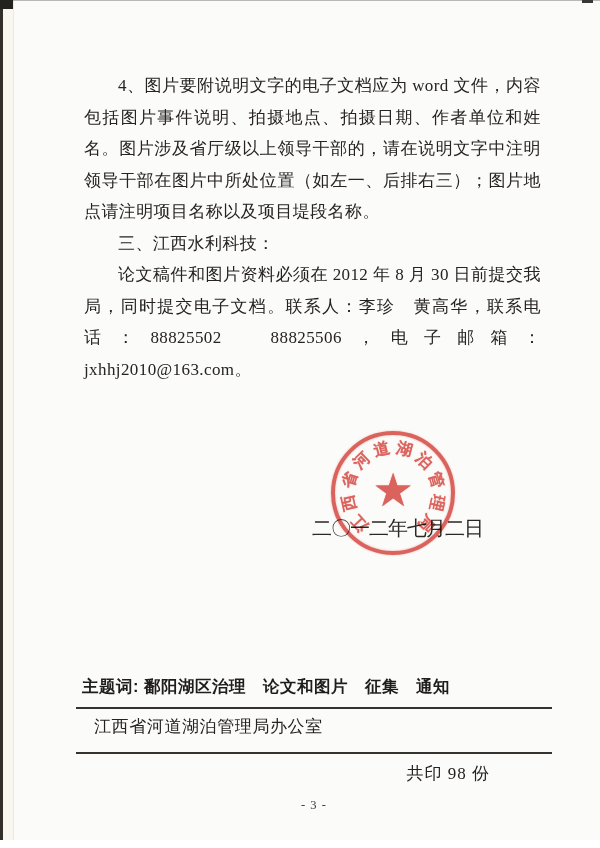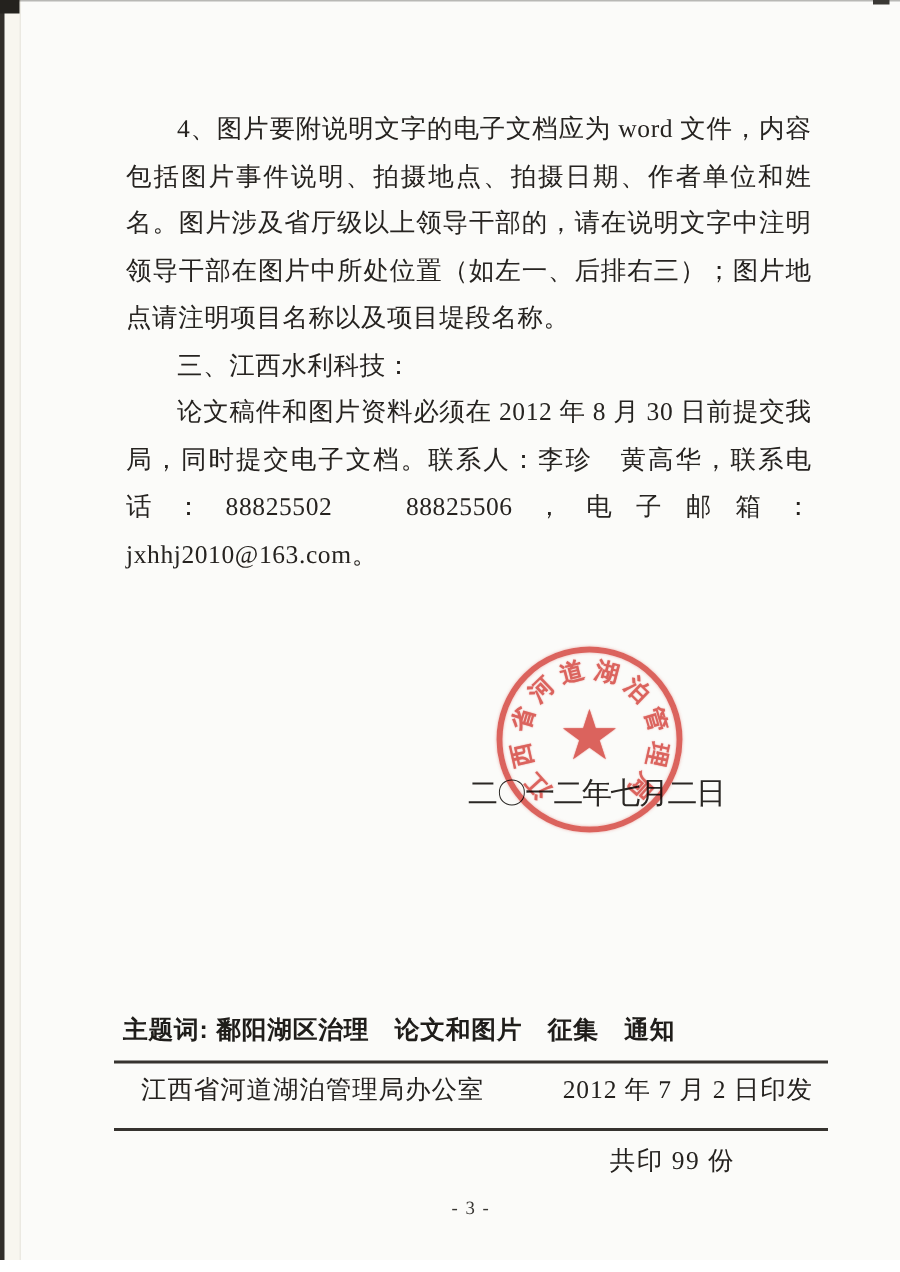--- a/index.html
+++ b/index.html
@@ -188,20 +188,19 @@
   </div>
 
   <div class="footer">
     <div class="kw-line">
       <span>主题词:</span>
       <span>鄱阳湖区治理　论文和图片　征集　通知</span>
     </div>
     <div class="f-rule"></div>
     <div class="issuer-row">
       <span>江西省河道湖泊管理局办公室</span>
-      <span>2012 年 7 月 2 日印发</span>
     </div>
     <div class="f-rule"></div>
-    <div class="copies-line">共印 99 份</div>
+    <div class="copies-line">共印 98 份</div>
     <div class="page-num">- 3 -</div>
   </div>
 
 </div>
 
 </body></html>

